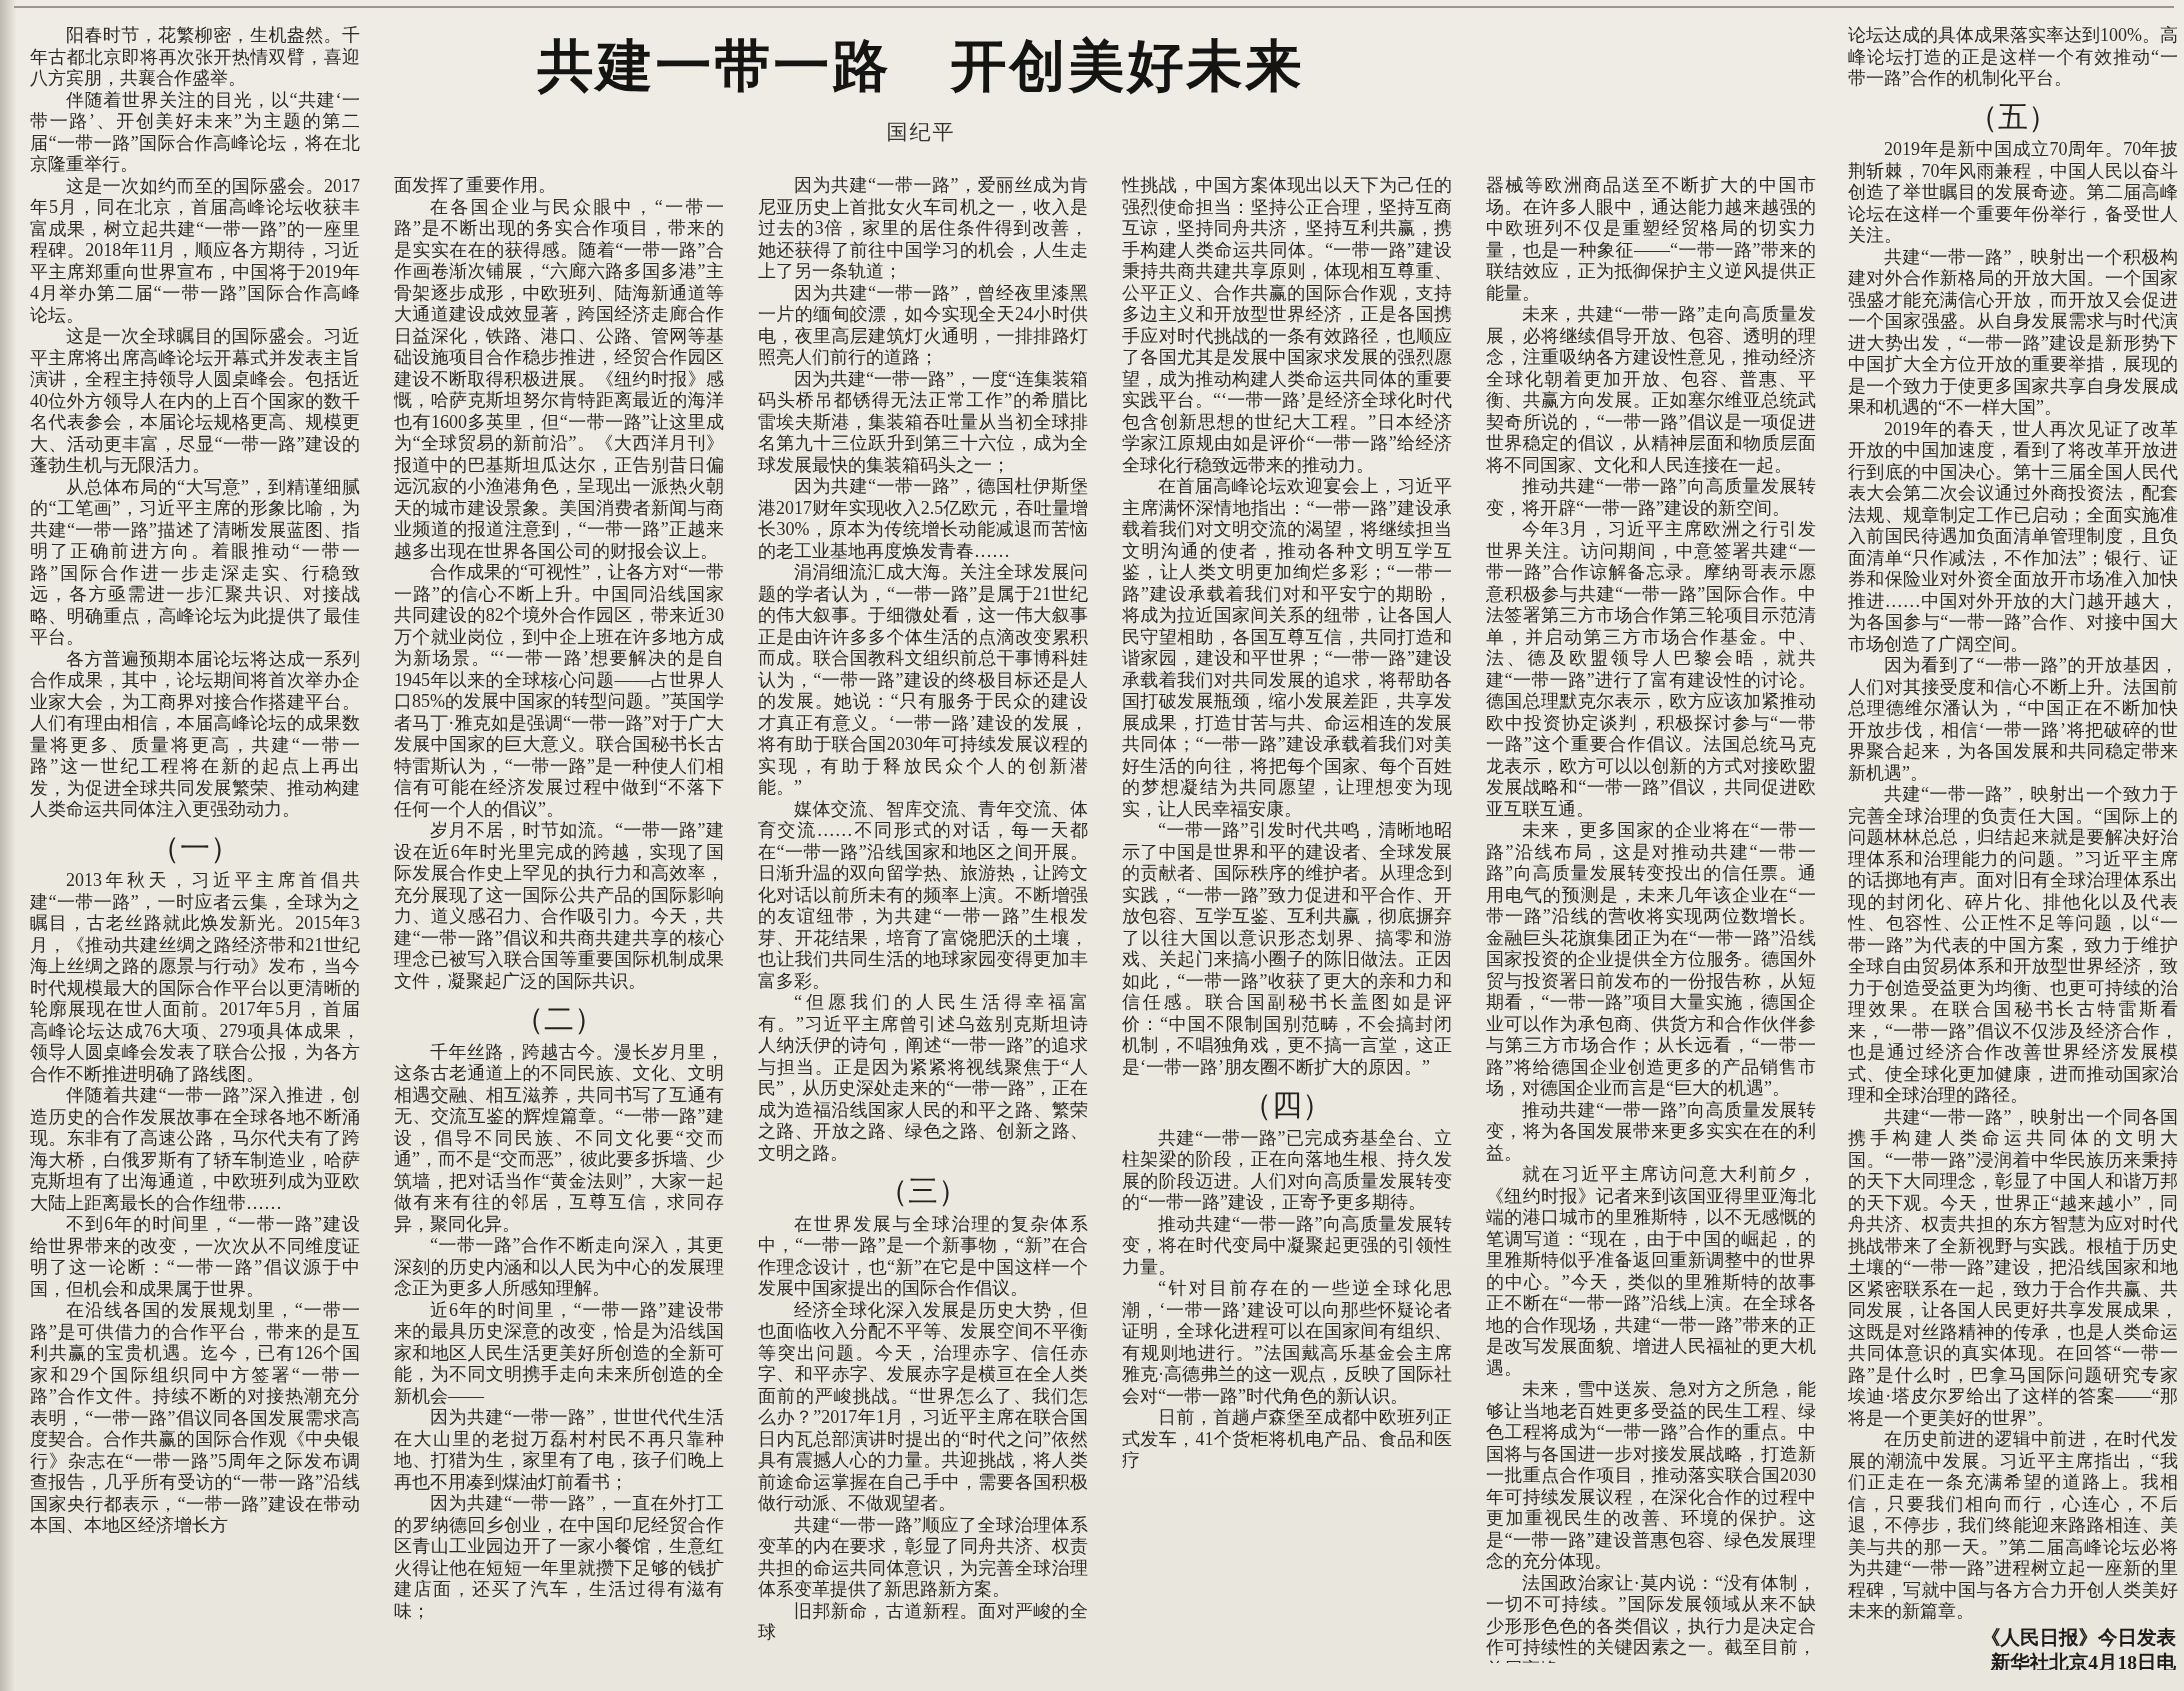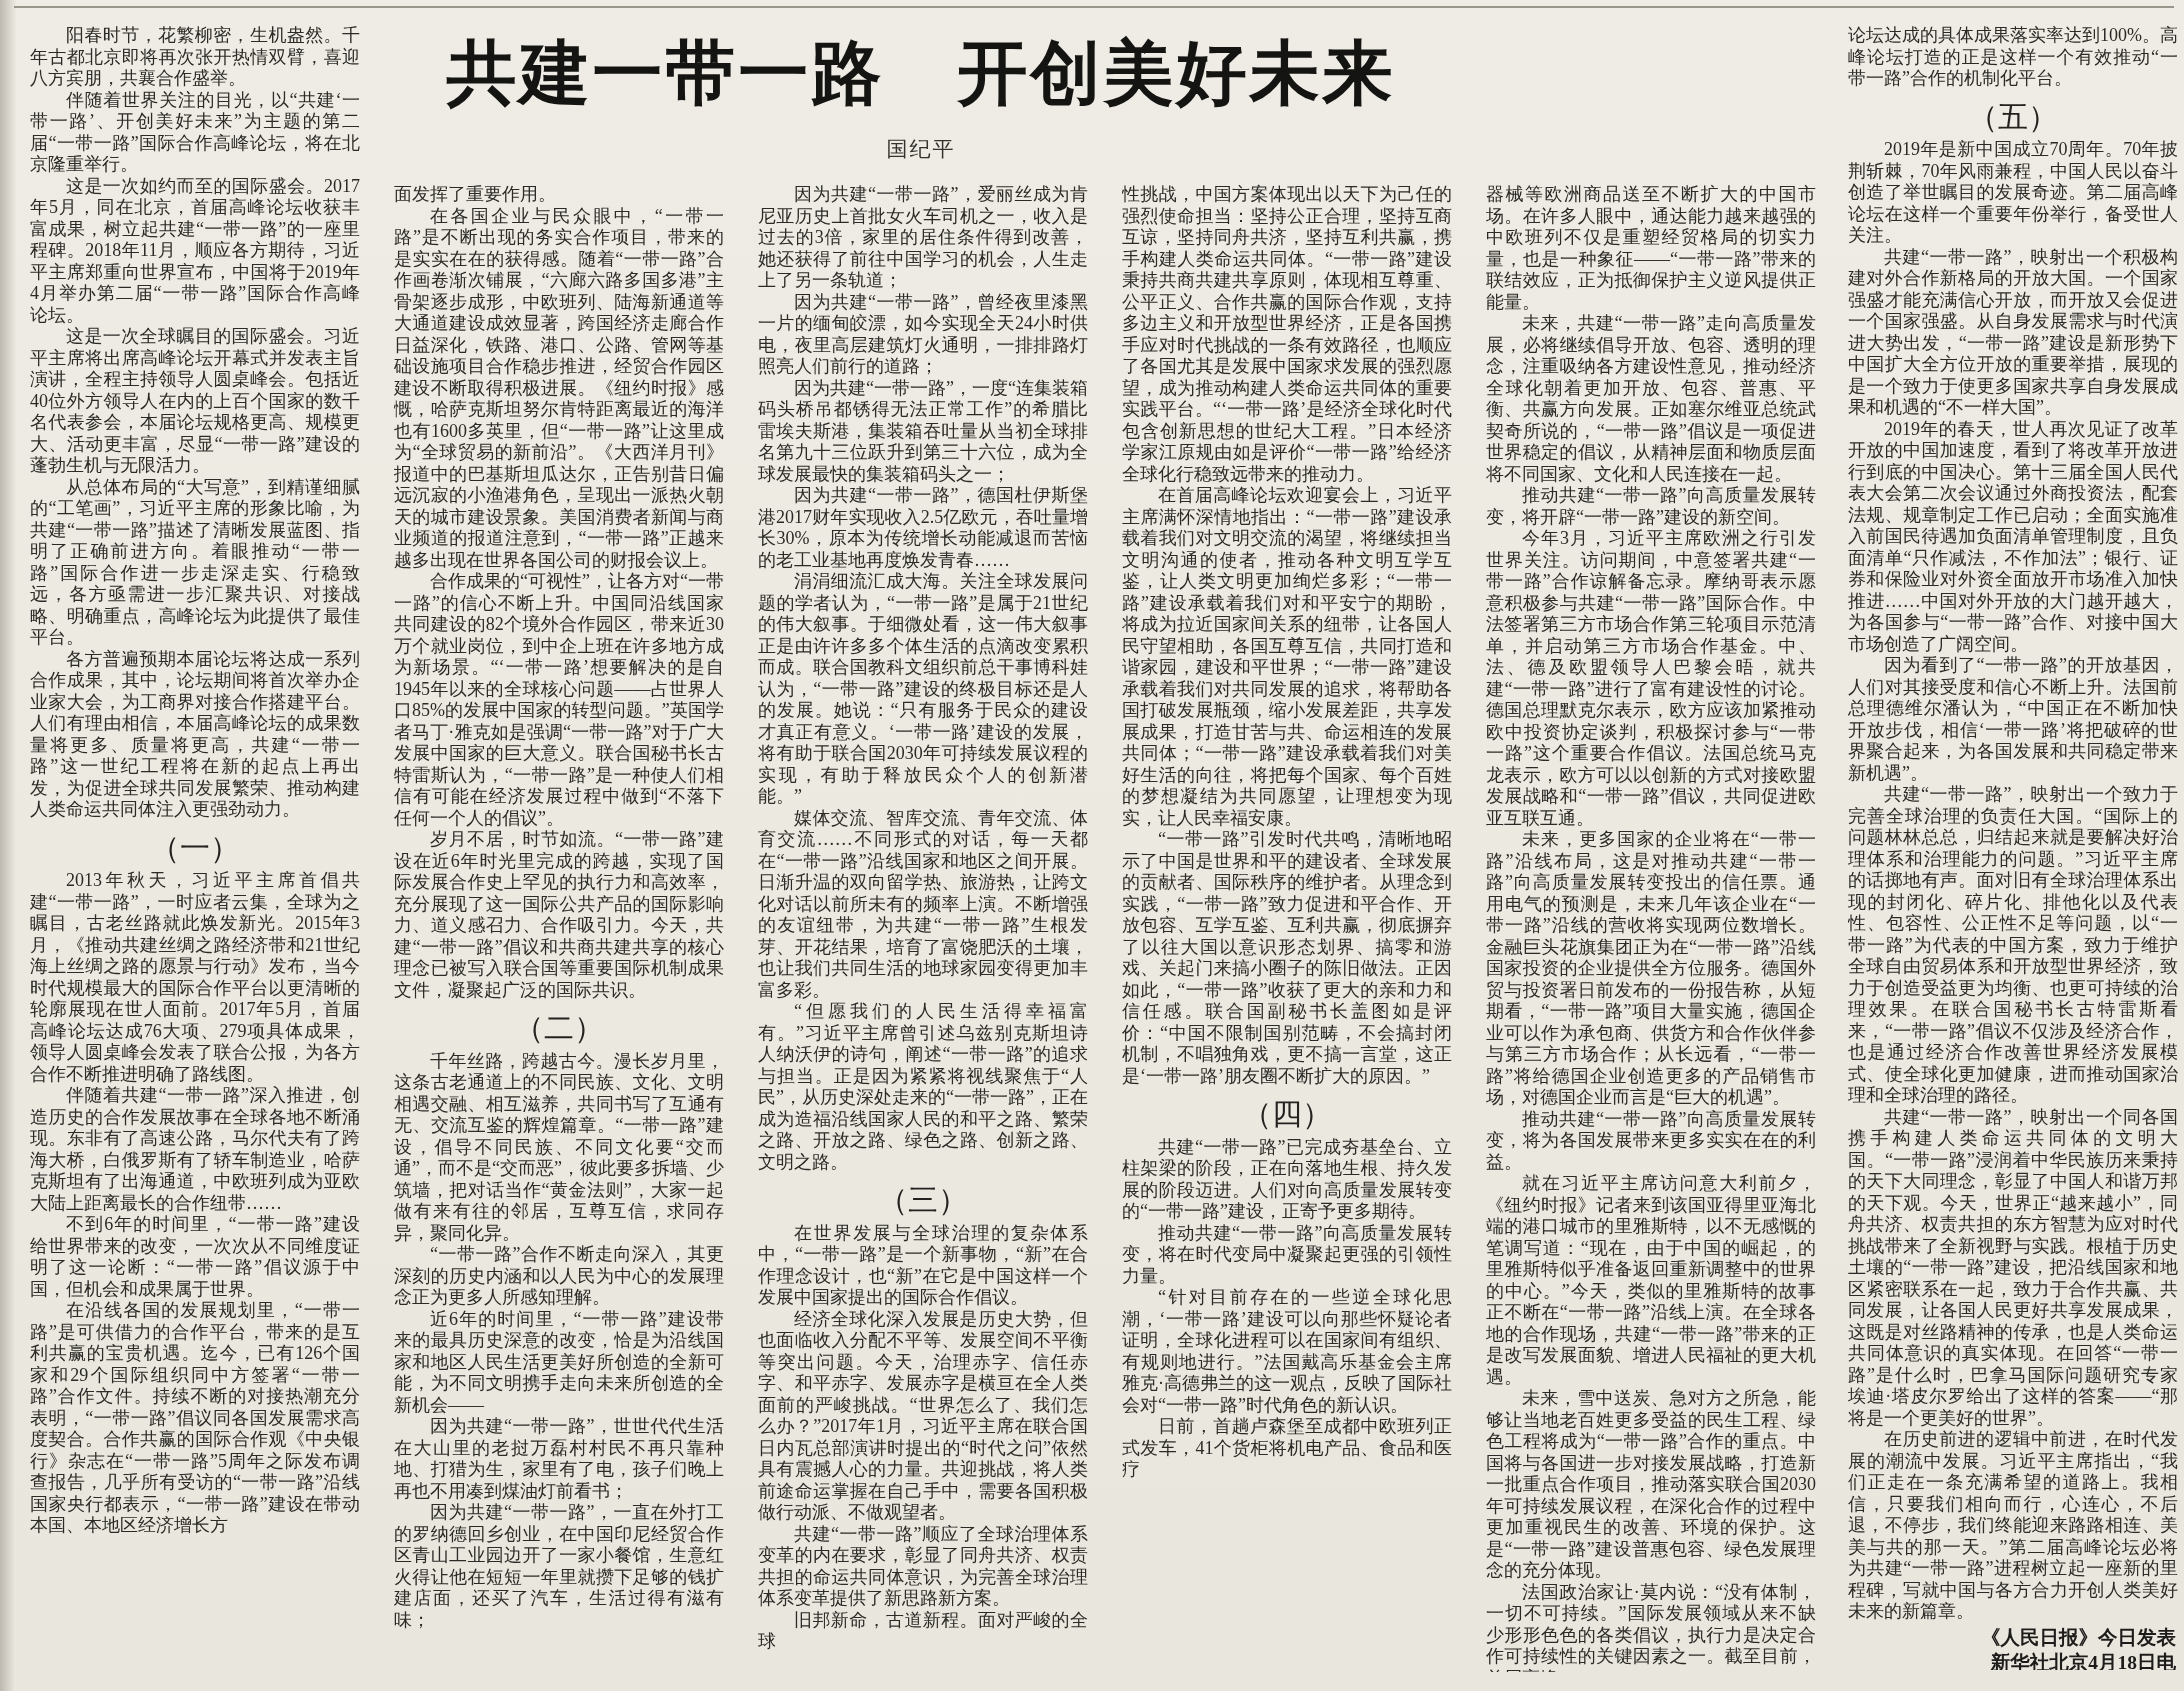--- a/index.html
+++ b/index.html
@@ -8,27 +8,27 @@
     background:#edeae3;
     font-family:"Liberation Serif","DejaVu Serif",serif;
     color:#2b2a26;
   }
   #paper{position:relative;width:2184px;height:1691px;background:linear-gradient(180deg,#efece5 0%,#ece9e1 55%,#e9e6de 100%);}
   .edge-shade{position:absolute;left:0;top:0;width:16px;height:100%;
     background:linear-gradient(90deg,#bdb9af,#edeae3);}
   .top-rule{position:absolute;left:14px;right:10px;top:6px;border-top:2px solid #9b968c;}
   .masthead{position:absolute;left:392px;top:20px;width:1058px;text-align:center;}
   .masthead h1{
-    margin:0;padding-top:14px;font-size:70px;line-height:1.15;font-weight:bold;
+    margin:0;padding-top:14px;font-size:56px;line-height:1.15;font-weight:bold;
     letter-spacing:3px;color:#141412;white-space:nowrap;
     font-family:"Liberation Serif","DejaVu Serif",serif;
   }
   .masthead .byline{margin-top:20px;font-size:21px;color:#33322e;letter-spacing:2px;}
   .col{
-    position:absolute;width:330px;top:184px;height:1488px;overflow:hidden;
+    position:absolute;width:330px;top:175px;height:1488px;overflow:hidden;
     font-size:18px;line-height:21.5px;text-align:justify;text-justify:inter-ideograph;
   }
   .c1{left:30px;top:25px;height:1645px;}
   .c2{left:394px;}
   .c3{left:758px;}
   .c4{left:1122px;}
   .c5{left:1486px;}
   .c6{left:1848px;top:25px;height:1645px;}
   .p{margin:0;text-indent:2em;}
   .cont{margin:0;text-indent:0;}

